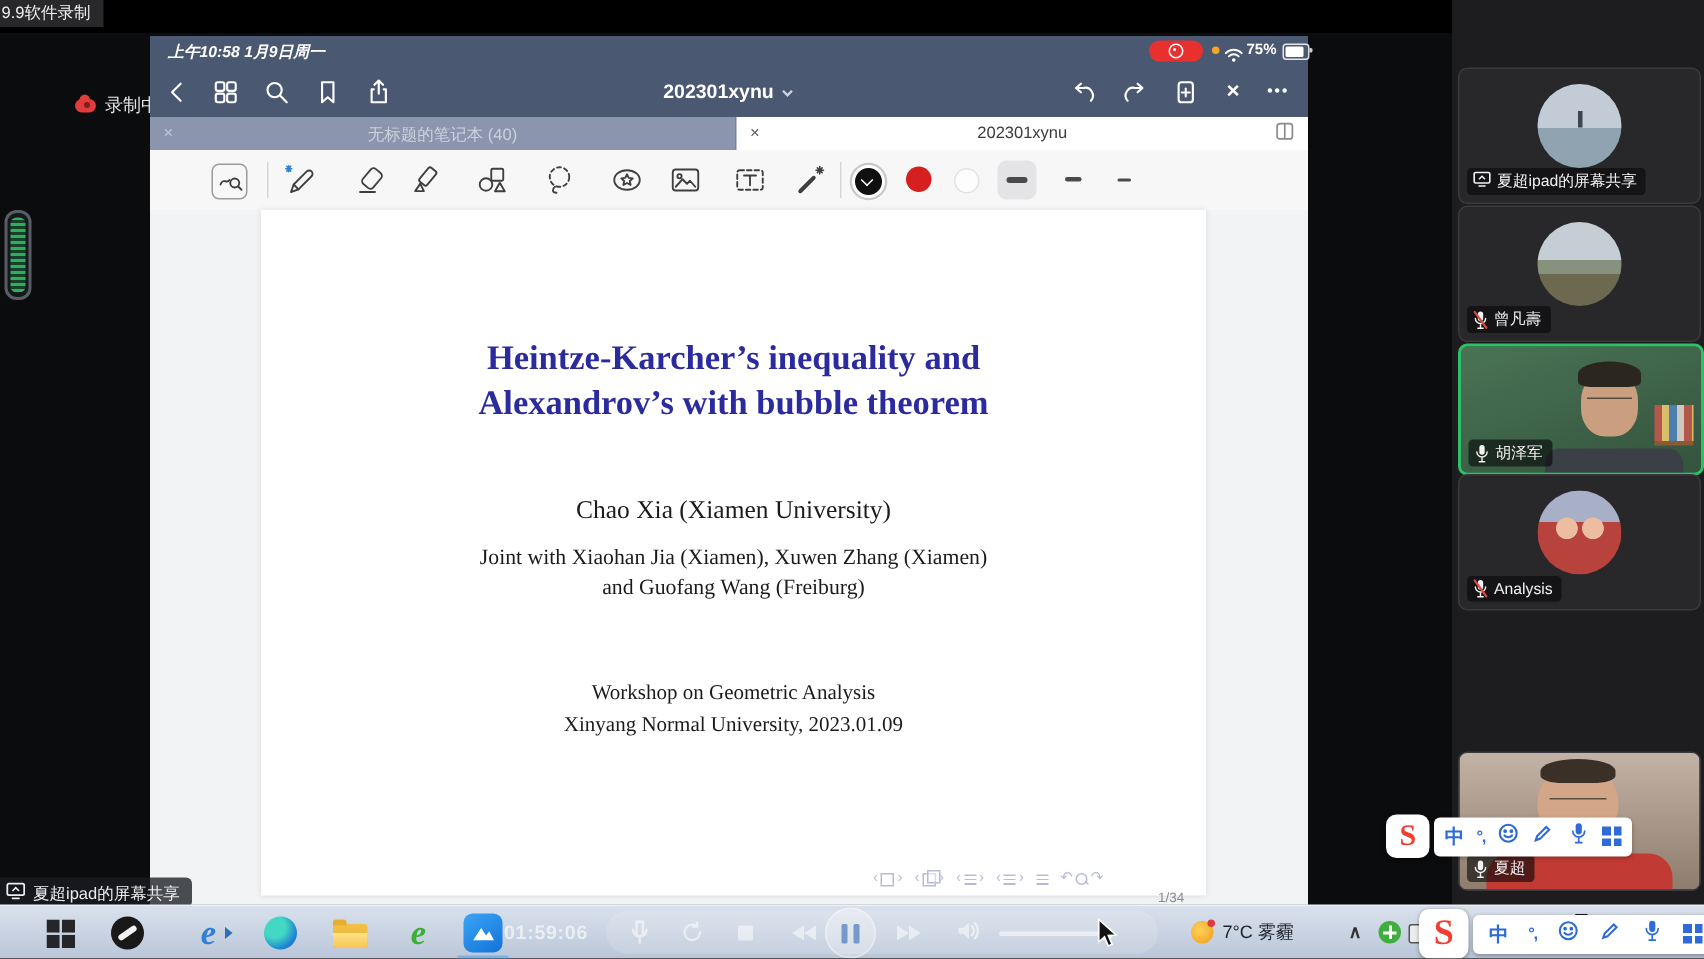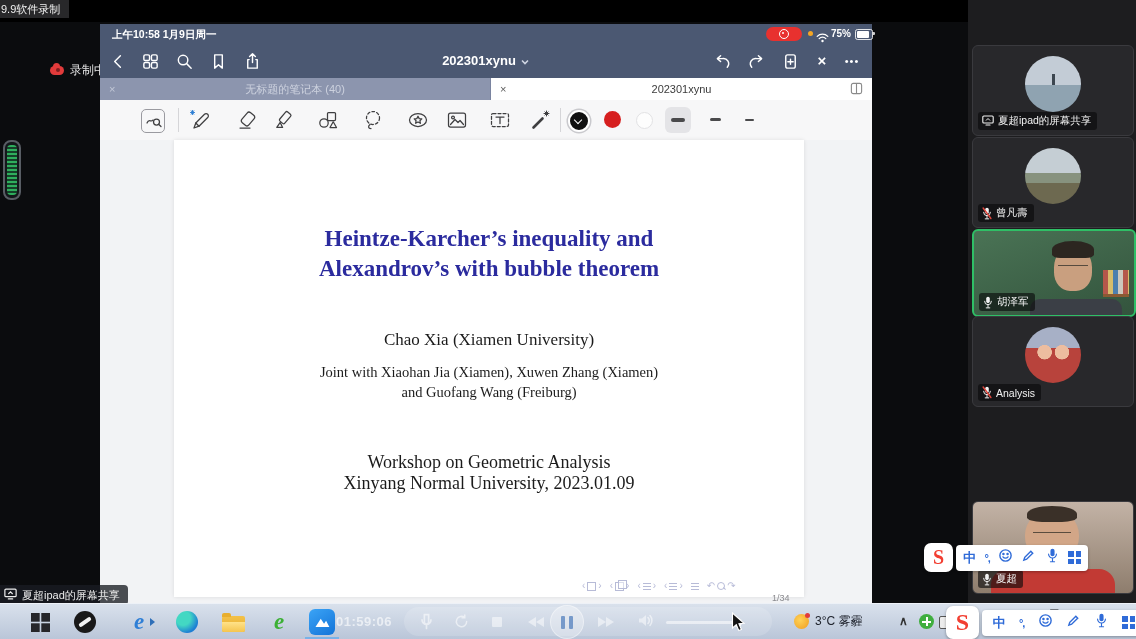--- a/index.html
+++ b/index.html
@@ -21,21 +21,21 @@
   .rec-cloud::before{content:"";position:absolute;left:3px;top:-3px;width:7px;height:7px;border-radius:50%;background:#e23b3b;}
   .rec-cloud::after{content:"";position:absolute;left:6px;top:2px;width:4px;height:4px;border-radius:50%;background:#7e1f1f;}
   .audio-meter{position:absolute;left:3px;top:118px;width:14px;height:56px;border:2px solid #585d64;
                border-radius:8px;background:#14171b;overflow:hidden;}
   .audio-meter .fill{position:absolute;left:2px;right:2px;top:3px;bottom:3px;border-radius:4px;
                background:repeating-linear-gradient(180deg,#2fae5d 0 2px,#16402a 2px 4px);}
 
   
   .ipad{position:absolute;left:100px;top:2px;width:772px;height:579px;background:#fff;}
   .ipad-status{position:relative;height:20px;background:#4b5872;}
-  .ipad-datetime{position:absolute;left:12px;top:4px;font-size:10.5px;font-weight:bold;color:#fff;}
+  .ipad-datetime{position:absolute;left:12px;top:4px;font-size:10.5px;font-weight:bold;color:#fff;font-style:italic;}
   .rec-pill{position:absolute;left:666px;top:3px;width:36px;height:14px;background:#e8312f;border-radius:7px;
             display:flex;align-items:center;justify-content:center;}
   .rec-pill i{display:block;width:8px;height:8px;border:1.4px solid #fff;border-radius:50%;position:relative;}
   .rec-pill i::after{content:"";position:absolute;left:1.6px;top:1.6px;width:2.6px;height:2.6px;border-radius:50%;background:#fff;}
   .status-dot{position:absolute;left:708px;top:7px;width:5px;height:5px;border-radius:50%;background:#f5a623;}
   .wifi{position:absolute;left:716px;top:5px;}
   .batt-label{position:absolute;left:731px;top:4px;font-size:10px;font-weight:bold;color:#fff;}
   .battery{position:absolute;left:755px;top:5px;width:16px;height:9px;border:1px solid rgba(255,255,255,.85);border-radius:2.5px;}
   .battery .lvl{position:absolute;left:1px;top:1px;bottom:1px;width:75%;background:#fff;border-radius:1px;}
   .battery::after{content:"";position:absolute;right:-3px;top:2px;width:2px;height:3px;background:rgba(255,255,255,.8);border-radius:0 1px 1px 0;}
@@ -75,21 +75,21 @@
   .bar-m{position:absolute;left:610px;top:18px;width:11px;height:3px;}
   .bar-s{position:absolute;left:645px;top:18.5px;width:9px;height:2.5px;}
 
   
   .canvas{position:absolute;left:0;top:116px;width:772px;height:463px;background:#f2f3f5;}
   .page{position:absolute;left:74px;top:0;width:630px;height:457px;background:#fff;box-shadow:0 0 4px rgba(0,0,0,.10);}
   .sl{position:absolute;left:0;right:0;text-align:center;font-family:"Liberation Serif",serif;color:#1b1b1b;}
   .sl-title{top:84px;font-size:23px;line-height:30px;font-weight:bold;color:#2b2b9e;}
   .sl-author{top:190px;font-size:17px;}
   .sl-joint{top:222px;font-size:14.5px;line-height:20px;}
-  .sl-work{top:312px;font-size:18px;line-height:21px;}
+  .sl-work{top:312px;font-size:14px;line-height:21px;}
 
   .page-nav{position:absolute;left:408px;top:441px;display:flex;align-items:center;gap:4px;opacity:.55;color:#7d84b8;font-size:10px;line-height:10px;}
   .pn-g{display:flex;align-items:center;gap:2px;margin-right:4px;}
   .pn-sq{width:7px;height:7px;border:1px solid #7d84b8;}
   .pn-pg{width:7px;height:7px;border:1px solid #7d84b8;position:relative;}
   .pn-pg::after{content:"";position:absolute;left:2px;top:-3px;width:7px;height:7px;border:1px solid #7d84b8;background:rgba(255,255,255,.5);}
   .pn-ln{width:8px;height:7px;background:repeating-linear-gradient(180deg,#7d84b8 0 1px,transparent 1px 3px);}
   .pn-mag{width:6px;height:6px;border:1px solid #7d84b8;border-radius:50%;position:relative;}
   .pn-mag::after{content:"";position:absolute;left:5px;top:5px;width:3px;height:1px;background:#7d84b8;transform:rotate(45deg);}
   .pager{position:absolute;left:598px;top:453px;font-size:9px;color:#8b8b8f;}
@@ -584,21 +584,21 @@
         <span class="tri tri-r"></span>
       </span>
     <span class="ev" style="left:638px;top:9px"><svg width="16" height="15" viewBox="0 0 16 14">
           <path d="M1 5 H4 L8 1.5 V12.5 L4 9 H1 Z" fill="rgba(255,255,255,.5)" stroke="none"></path>
           <path d="M10 4 a4.5 4.5 0 0 1 0 6 M12 2 a7.5 7.5 0 0 1 0 10"></path>
         </svg></span>
     <span class="ev ev-slider"></span>
 
     <span class="tb-weather">
       <span class="w-sun"></span>
-      <span>3°C 雾霾</span>
+      <span>7°C 雾霾</span>
     </span>
     <span class="tb-caret">∧</span>
     <span class="tb-green"></span>
     <span class="tb-kbd"></span>
     <span class="tb-clock">10:58 周一</span>
     <span class="tb-dash"></span>
   </div>
 
   <div class="ime ime-task">
     <span class="ime-logo">S</span>

